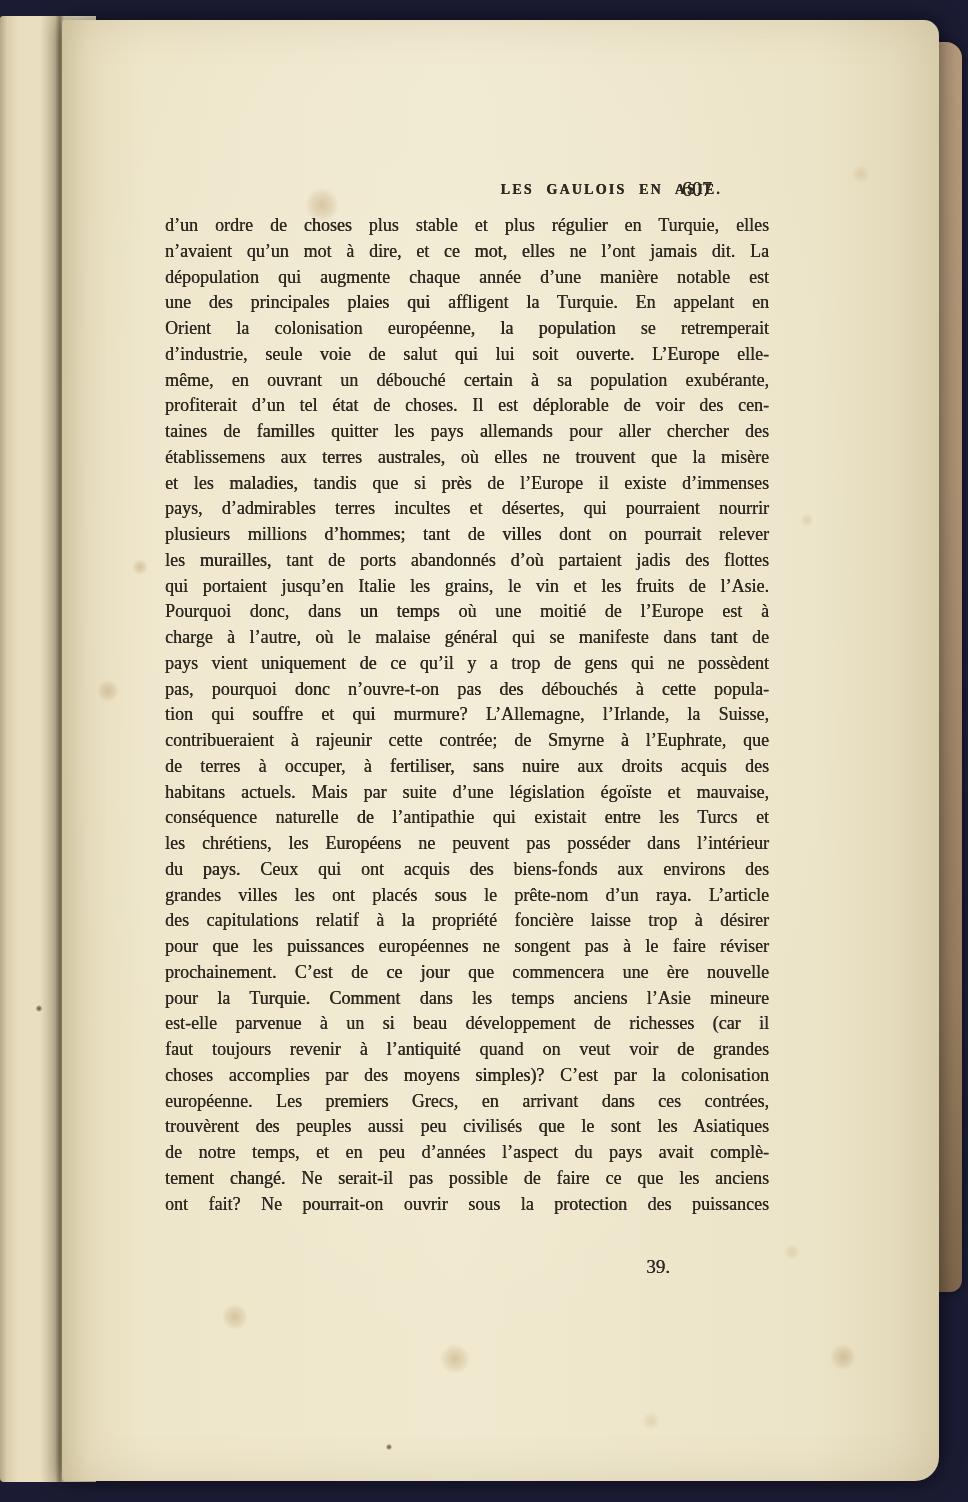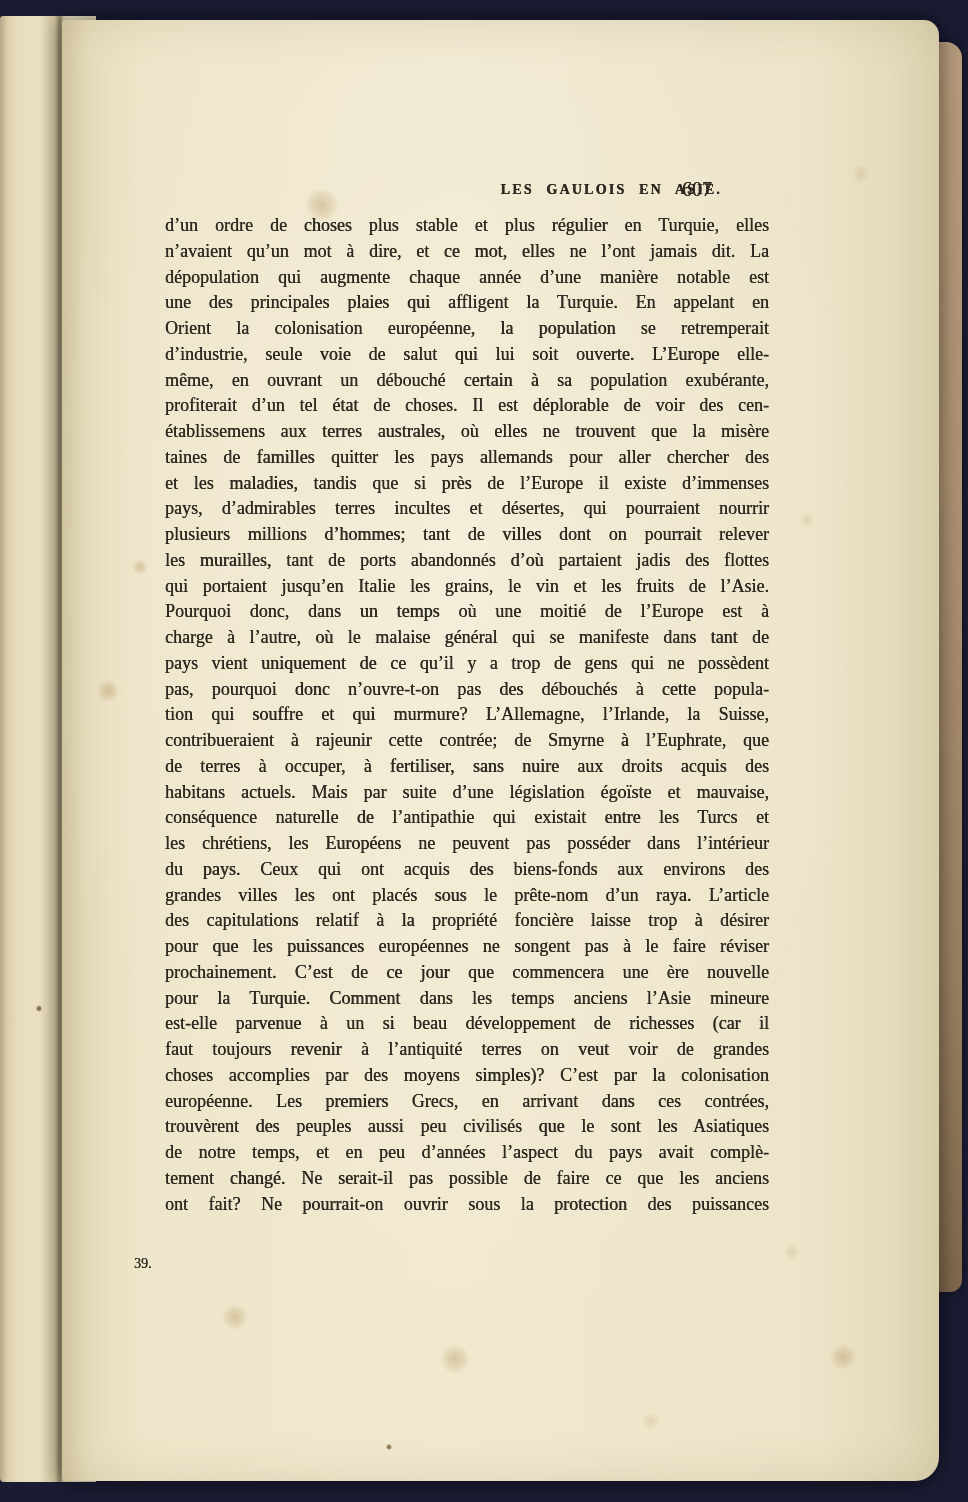--- a/index.html
+++ b/index.html
@@ -50,22 +50,22 @@
     position:absolute;right:10px;top:-4px;font-size:20px;
     text-shadow:.3px 0 0 currentColor;
   }
   .body-text{position:absolute;left:0;top:193px;width:604px;}
   .body-text .line{
     width:604px;font-size:18px;line-height:25.75px;height:25.75px;
     white-space:nowrap;text-align:justify;text-align-last:justify;
     text-shadow:.3px 0 0 currentColor;overflow:visible;margin-left:47px;
   }
   .signature{
-    position:absolute;left:16px;top:1236px;width:604px;text-align:left;
-    padding-right:56px;font-size:14px;text-shadow:.3px 0 0 currentColor;
+    position:absolute;left:4px;top:1236px;width:604px;text-align:right;
+    padding-right:56px;font-size:19px;text-shadow:.3px 0 0 currentColor;
   }
   
   .spot{position:absolute;border-radius:50%;pointer-events:none;
     background:radial-gradient(circle,rgba(158,116,52,.30) 0%,rgba(158,116,52,.14) 45%,rgba(158,116,52,0) 72%);}
   .spot.dark{background:radial-gradient(circle,rgba(94,64,30,.85) 0%,rgba(94,64,30,.5) 45%,rgba(94,64,30,0) 75%);}
   .spot.faint{opacity:.55;}
 </style>
 </head>
 <body>
 
@@ -99,22 +99,22 @@
 
       <div class="body-text">
           <div class="line">d’un ordre de choses plus stable et plus régulier en Turquie, elles</div>
           <div class="line">n’avaient qu’un mot à dire, et ce mot, elles ne l’ont jamais dit. La</div>
           <div class="line">dépopulation qui augmente chaque année d’une manière notable est</div>
           <div class="line">une des principales plaies qui affligent la Turquie. En appelant en</div>
           <div class="line">Orient la colonisation européenne, la population se retremperait</div>
           <div class="line">d’industrie, seule voie de salut qui lui soit ouverte. L’Europe elle-</div>
           <div class="line">même, en ouvrant un débouché certain à sa population exubérante,</div>
           <div class="line">profiterait d’un tel état de choses. Il est déplorable de voir des cen-</div>
+          <div class="line">taines de familles quitter les pays allemands pour aller chercher des</div>
           <div class="line">établissemens aux terres australes, où elles ne trouvent que la misère</div>
-          <div class="line">taines de familles quitter les pays allemands pour aller chercher des</div>
           <div class="line">et les maladies, tandis que si près de l’Europe il existe d’immenses</div>
           <div class="line">pays, d’admirables terres incultes et désertes, qui pourraient nourrir</div>
           <div class="line">plusieurs millions d’hommes; tant de villes dont on pourrait relever</div>
           <div class="line">les murailles, tant de ports abandonnés d’où partaient jadis des flottes</div>
           <div class="line">qui portaient jusqu’en Italie les grains, le vin et les fruits de l’Asie.</div>
           <div class="line">Pourquoi donc, dans un temps où une moitié de l’Europe est à</div>
           <div class="line">charge à l’autre, où le malaise général qui se manifeste dans tant de</div>
           <div class="line">pays vient uniquement de ce qu’il y a trop de gens qui ne possèdent</div>
           <div class="line">pas, pourquoi donc n’ouvre-t-on pas des débouchés à cette popula-</div>
           <div class="line">tion qui souffre et qui murmure? L’Allemagne, l’Irlande, la Suisse,</div>
@@ -123,21 +123,21 @@
           <div class="line">habitans actuels. Mais par suite d’une législation égoïste et mauvaise,</div>
           <div class="line">conséquence naturelle de l’antipathie qui existait entre les Turcs et</div>
           <div class="line">les chrétiens, les Européens ne peuvent pas posséder dans l’intérieur</div>
           <div class="line">du pays. Ceux qui ont acquis des biens-fonds aux environs des</div>
           <div class="line">grandes villes les ont placés sous le prête-nom d’un raya. L’article</div>
           <div class="line">des capitulations relatif à la propriété foncière laisse trop à désirer</div>
           <div class="line">pour que les puissances européennes ne songent pas à le faire réviser</div>
           <div class="line">prochainement. C’est de ce jour que commencera une ère nouvelle</div>
           <div class="line">pour la Turquie. Comment dans les temps anciens l’Asie mineure</div>
           <div class="line">est-elle parvenue à un si beau développement de richesses (car il</div>
-          <div class="line">faut toujours revenir à l’antiquité terres on veut voir de grandes</div>
+          <div class="line">faut toujours revenir à l’antiquité quand on veut voir de grandes</div>
           <div class="line">choses accomplies par des moyens simples)? C’est par la colonisation</div>
           <div class="line">européenne. Les premiers Grecs, en arrivant dans ces contrées,</div>
           <div class="line">trouvèrent des peuples aussi peu civilisés que le sont les Asiatiques</div>
           <div class="line">de notre temps, et en peu d’années l’aspect du pays avait complè-</div>
           <div class="line">tement changé. Ne serait-il pas possible de faire ce que les anciens</div>
           <div class="line">ont fait? Ne pourrait-on ouvrir sous la protection des puissances</div>
         </div>
 
       <div class="signature">39.</div>
 

